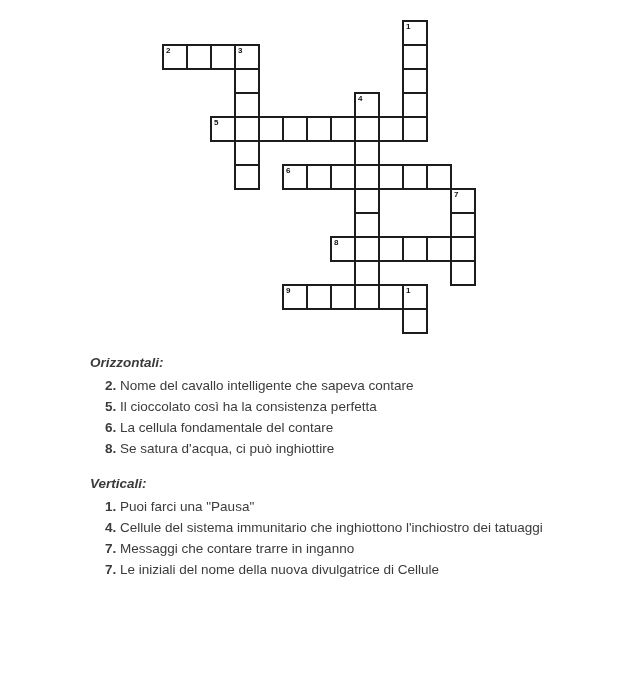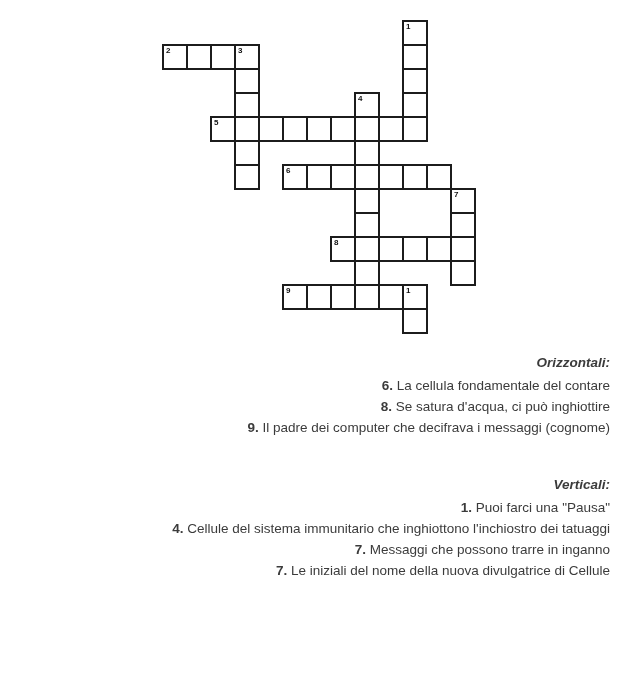--- a/index.html
+++ b/index.html
@@ -46,36 +46,35 @@
   }
 
   
   .clues {
     position: absolute;
     left: 90px;
     top: 352px;
     width: 520px;
     font-size: 13.5px;
     line-height: 21px;
-    text-align: right;
   }
   .clue-section h3 {
     font-size: 13.5px;
     line-height: 21px;
     font-weight: 700;
     font-style: italic;
     color: var(--text);
   }
   .clue-section ul {
     list-style: none;
     margin-top: 2px;
     padding-left: 15px;
   }
   .clue-section + .clue-section {
-    margin-top: 36px;
+    margin-top: 14px;
   }
   .clue-section li b { font-weight: 700; }
 </style>
 </head>
 <body>
 
 <div class="page">
 
   <div class="grid">
       <div class="cell" style="left: 240px; top: 0px;">
@@ -146,29 +145,30 @@
       <div class="cell" style="left: 240px; top: 264px;">
         <span class="num">1</span>
       </div>
       <div class="cell" style="left: 240px; top: 288px;"></div>
     </div>
 
   <div class="clues">
     <div class="clue-section">
       <h3>Orizzontali:</h3>
       <ul>
+          <li><b>2.</b><span> Nome del cavallo intelligente che sapeva contare</span></li>
+          <li><b>5.</b><span> Il cioccolato così ha la consistenza perfetta</span></li>
           <li><b>6.</b><span> La cellula fondamentale del contare</span></li>
           <li><b>8.</b><span> Se satura d'acqua, ci può inghiottire</span></li>
-          <li><b>9.</b><span> Il padre dei computer che decifrava i messaggi (cognome)</span></li>
         </ul>
     </div>
     <div class="clue-section">
       <h3>Verticali:</h3>
       <ul>
           <li><b>1.</b><span> Puoi farci una "Pausa"</span></li>
           <li><b>4.</b><span> Cellule del sistema immunitario che inghiottono l'inchiostro dei tatuaggi</span></li>
-          <li><b>7.</b><span> Messaggi che possono trarre in inganno</span></li>
+          <li><b>7.</b><span> Messaggi che contare trarre in inganno</span></li>
           <li><b>7.</b><span> Le iniziali del nome della nuova divulgatrice di Cellule</span></li>
         </ul>
     </div>
   </div>
 
 </div>
 
 </body></html>

